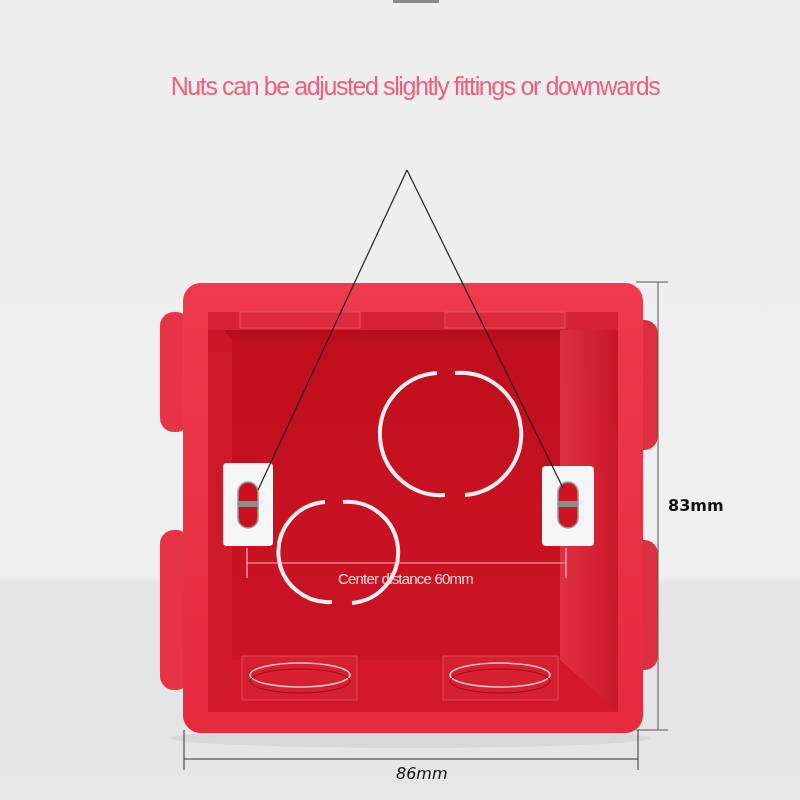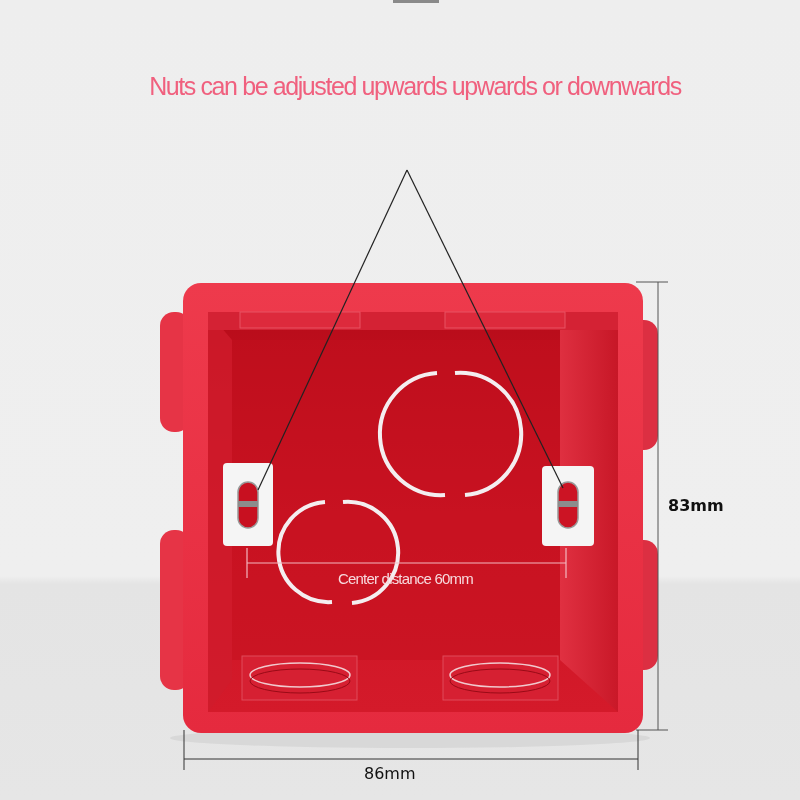--- a/index.html
+++ b/index.html
@@ -15,33 +15,33 @@
     position:absolute; left:100px; top:74px; width:630px; text-align:center;
     color:#f0607e; font-family:"Liberation Sans", sans-serif;
     font-size:25px; line-height:24px; letter-spacing:-1.4px;
   }
   .headline div { white-space:nowrap; }
   svg.scene { position:absolute; left:0; top:0; }
   .dim-label {
     position:absolute; color:#111; font-family:"DejaVu Sans", sans-serif; font-size:16px;
   }
   .dim-83 { left:668px; top:496px;font-weight:bold; }
-  .dim-86 { left:364px; top:764px; }
+  .dim-86 { left:396px; top:764px;font-style:italic; }
   .center-label {
     position:absolute; left:338px; top:570px; color:#f7d9dd;
     font-family:"Liberation Sans", sans-serif; font-size:15px; letter-spacing:-0.8px;
   }
 </style>
 </head>
 <body>
 
 <div class="top-bar"></div>
 
 <div class="headline">
-  <div>Nuts can be adjusted upwards upwards or downwards</div>
+  <div>Nuts can be adjusted slightly fittings or downwards</div>
 </div>
 
 <svg class="scene" width="800" height="800" viewBox="0 0 800 800">
   <defs>
     <linearGradient id="frameGrad" x1="0" y1="0" x2="0" y2="1">
       <stop offset="0" stop-color="#ee3a4c"></stop>
       <stop offset="1" stop-color="#e52a3e"></stop>
     </linearGradient>
     <linearGradient id="innerGrad" x1="0" y1="0" x2="0" y2="1">
       <stop offset="0" stop-color="#b80c1a"></stop>

